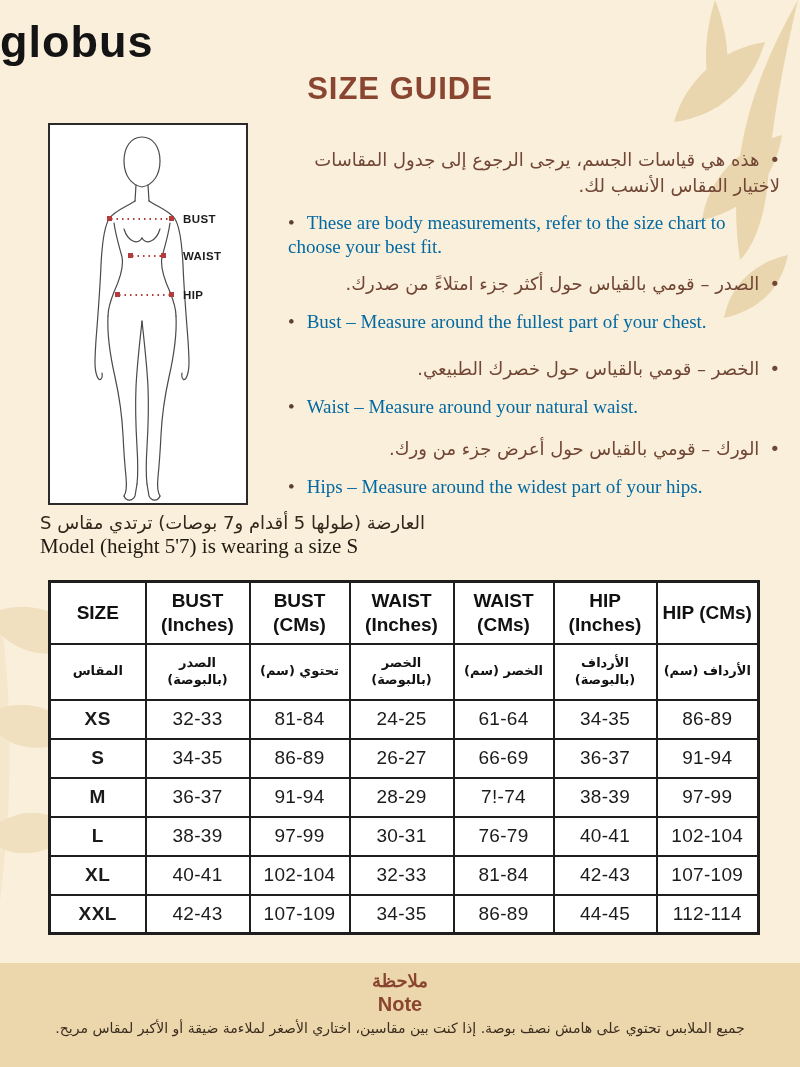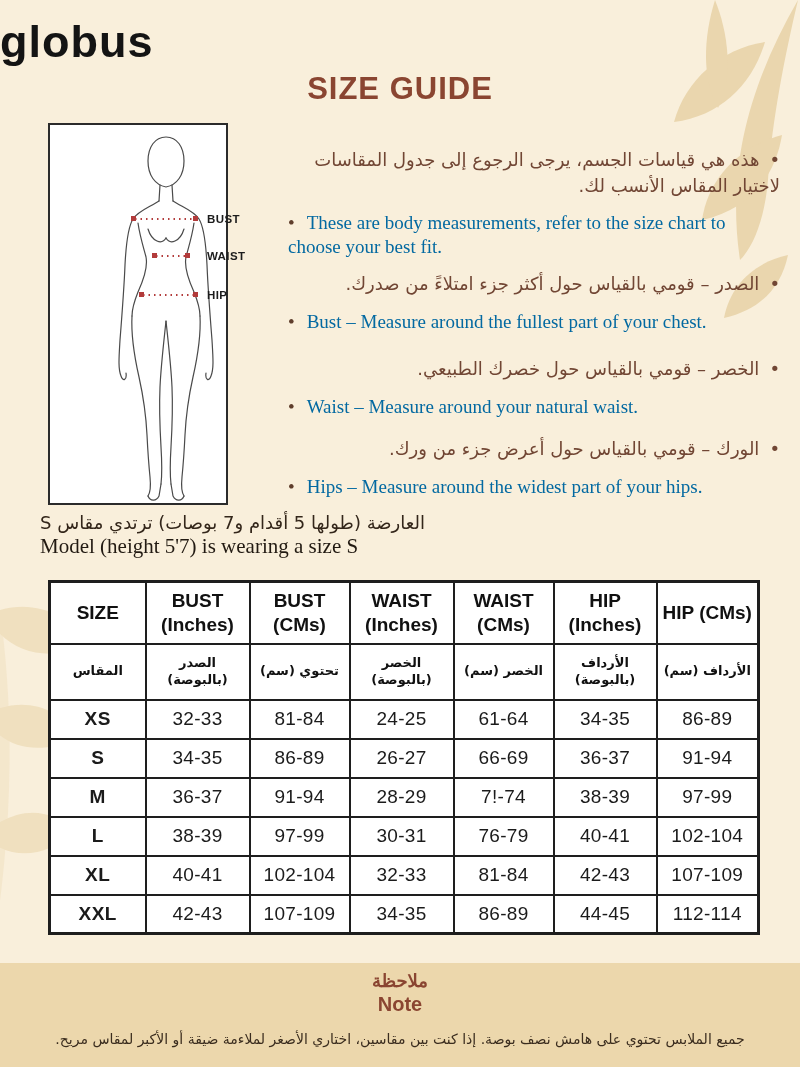--- a/index.html
+++ b/index.html
@@ -15,22 +15,22 @@
   .brand{
     position:absolute;top:16px;left:0;width:100%;text-align:left;
     font-size:45px;font-weight:600;color:#141414;letter-spacing:1px;z-index:2;
   }
   .title{
     position:absolute;top:71px;left:0;width:100%;text-align:center;
     font-size:31px;font-weight:800;color:#8a4531;letter-spacing:1px;z-index:2;
   }
 
   .diagram{
-    position:absolute;left:48px;top:123px;width:180px;height:382px;
-    background:#ffffff;border:2px solid #2b2b2b;box-sizing:border-box;z-index:2;padding-left:24px;
+    position:absolute;left:48px;top:123px;width:200px;height:382px;
+    background:#ffffff;border:2px solid #2b2b2b;box-sizing:border-box;z-index:2;
   }
   .diagram svg{display:block;}
 
   .bullets{position:absolute;left:286px;top:147px;width:494px;z-index:2;}
   .bullet-group{position:absolute;left:0;width:100%;}
   .bg1{top:0;}
   .bg2{top:124px;}
   .bg3{top:209px;}
   .bg4{top:289px;}
   .b-ar{
@@ -76,21 +76,21 @@
     position:absolute;left:0;top:963px;width:800px;height:104px;
     background:#ecd7ac;text-align:center;z-index:2;
   }
   .note-title-ar{
     font-family:Liberation Serif, serif;font-weight:700;
     color:#8a4531;font-size:18px;margin-top:7px;
   }
   .note-title-en{font-weight:700;color:#8a4531;font-size:20px;margin-top:1px;}
   .note-ar{
     direction:rtl;font-family:"DejaVu Sans",sans-serif;
-    font-size:14px;color:#3a2c1e;margin-top:15px;padding:0 20px;
+    font-size:14px;color:#3a2c1e;margin-top:4px;padding:0 20px;
   }
   .note-en{font-size:16px;color:#332a1e;margin-top:3px;padding:0 10px;}
 
   .fig-label{font-family:"Liberation Sans",sans-serif;font-size:11.5px;font-weight:600;fill:#1c1c1c;letter-spacing:.4px;}
 </style>
 </head>
 <body>
 
 <div class="page">
 

